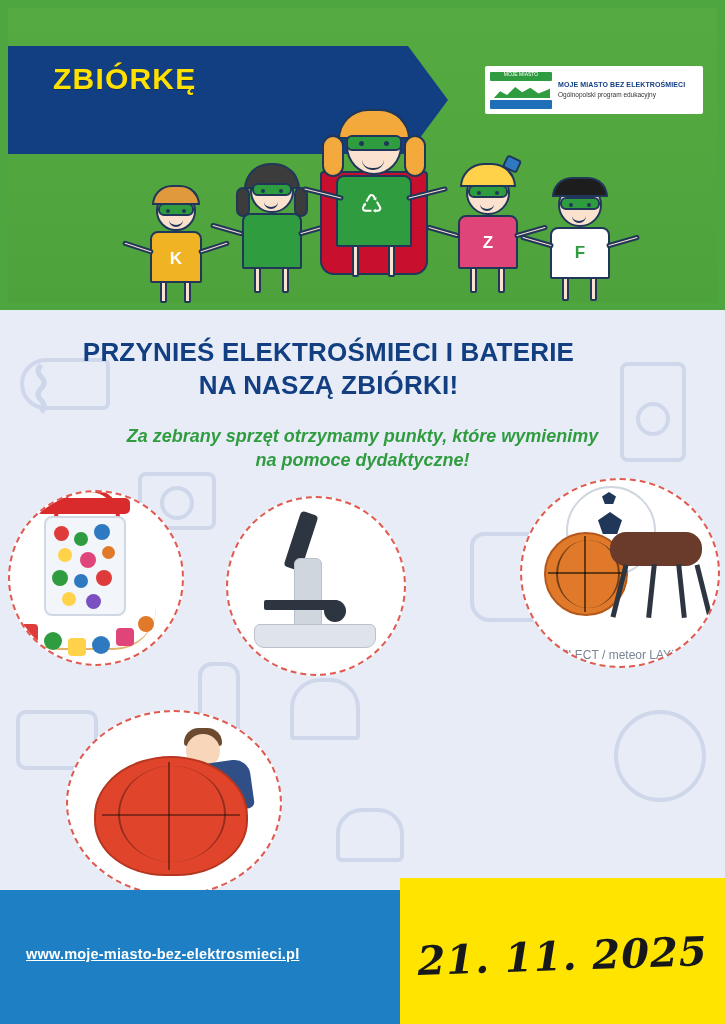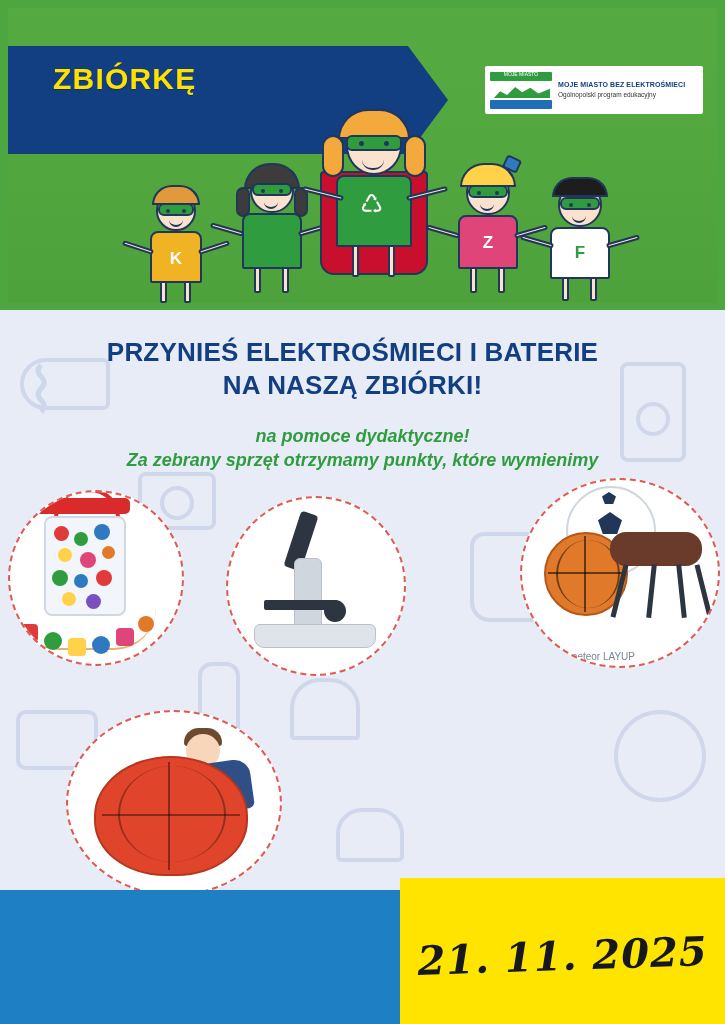--- a/index.html
+++ b/index.html
@@ -163,42 +163,42 @@
     overflow: hidden;
   }
   .ghost {
     position: absolute;
     color: #cdd6ea;
     opacity: .95;
   }
   .headline {
     position: absolute; left: 0; top: 26px; width: 657px;
     text-align: center; color: #123f82; font-weight: bold;
-    font-size: 26px; line-height: 1.28; letter-spacing: .2px; margin-left: 24px;
+    font-size: 26px; line-height: 1.28; letter-spacing: .2px;
   }
   .headline span { display: block; }
   .subline {
     position: absolute; left: 0; top: 114px; width: 725px;
     text-align: center; color: #2f9c3f; font-weight: bold;
     font-size: 18px; line-height: 1.35; font-style: italic;
   }
   .subline span { display: block; }
 
   
   .frame {
     position: absolute;
     border: 2px dashed #e05a4f;
     border-radius: 50%;
     box-sizing: border-box;
     overflow: hidden;
     background: #ffffff;
   }
   .photo-cap {
     position: absolute; left: 0; bottom: 4px; width: 100%;
-    text-align: left; font-size: 10px; color: #7a8496;
+    text-align: center; font-size: 12px; color: #7a8496;
   }
 
   
   .jar {
     position: absolute; left: 34px; top: 24px; width: 78px; height: 96px;
     background: #f2f6fa; border: 2px solid #d0d8e4; border-radius: 8px;
     overflow: hidden;
   }
   .jar-lid {
     position: absolute; left: 26px; top: 6px; width: 94px; height: 16px;
@@ -453,22 +453,22 @@
     <div class="ghost" style="left:290px; top:368px; width:62px; height:54px; border:4px solid #cdd6ea; border-radius:30px 30px 4px 4px;"></div>
     <div class="ghost" style="left:614px; top:400px; width:84px; height:84px; border:4px solid #cdd6ea; border-radius:50%;"></div>
     <div class="ghost" style="left:336px; top:498px; width:60px; height:46px; border:4px solid #cdd6ea; border-radius:26px 26px 6px 6px;"></div>
 
     <div class="headline">
       <span>PRZYNIEŚ ELEKTROŚMIECI I BATERIE</span>
       <span>NA NASZĄ ZBIÓRKI!</span>
     </div>
 
     <div class="subline">
+      <span>Za zebrany sprzęt otrzymamy punkty, które wymienimy</span>
       <span>na pomoce dydaktyczne!</span>
-      <span>Za zebrany sprzęt otrzymamy punkty, które wymienimy</span>
     </div>
 
     <div class="frame" style="left:8px; top:180px; width:176px; height:176px;">
       <div class="jar-handle"></div>
       <div class="jar-lid"></div>
       <div class="jar">
         <div class="bead" style="left:8px;  top:8px;  width:15px; height:15px; background:#e03b3b;"></div>
         <div class="bead" style="left:28px; top:14px; width:14px; height:14px; background:#2f9c3f;"></div>
         <div class="bead" style="left:48px; top:6px;  width:16px; height:16px; background:#2f79c0;"></div>
         <div class="bead" style="left:12px; top:30px; width:14px; height:14px; background:#ffd24a;"></div>
@@ -530,17 +530,18 @@
         <div class="bean-line" style="left:22px; top:8px; width:104px; height:96px; background:transparent; border-left:2px solid rgba(0,0,0,.35); border-right:2px solid rgba(0,0,0,.35); border-radius:50%;"></div>
       </div>
       <div class="photo-cap"></div>
     </div>
 
   </div>
 
   <div class="bottom-band"></div>
   <div class="bottom-left-band"></div>
 
+  <a class="url" href="#">www.moje-miasto-bez-elektrosmieci.pl</a>
 
   <div class="yellow-box"></div>
   <div class="term-date">21. 11. 2025</div>
 
 </div>
 
 </body></html>

